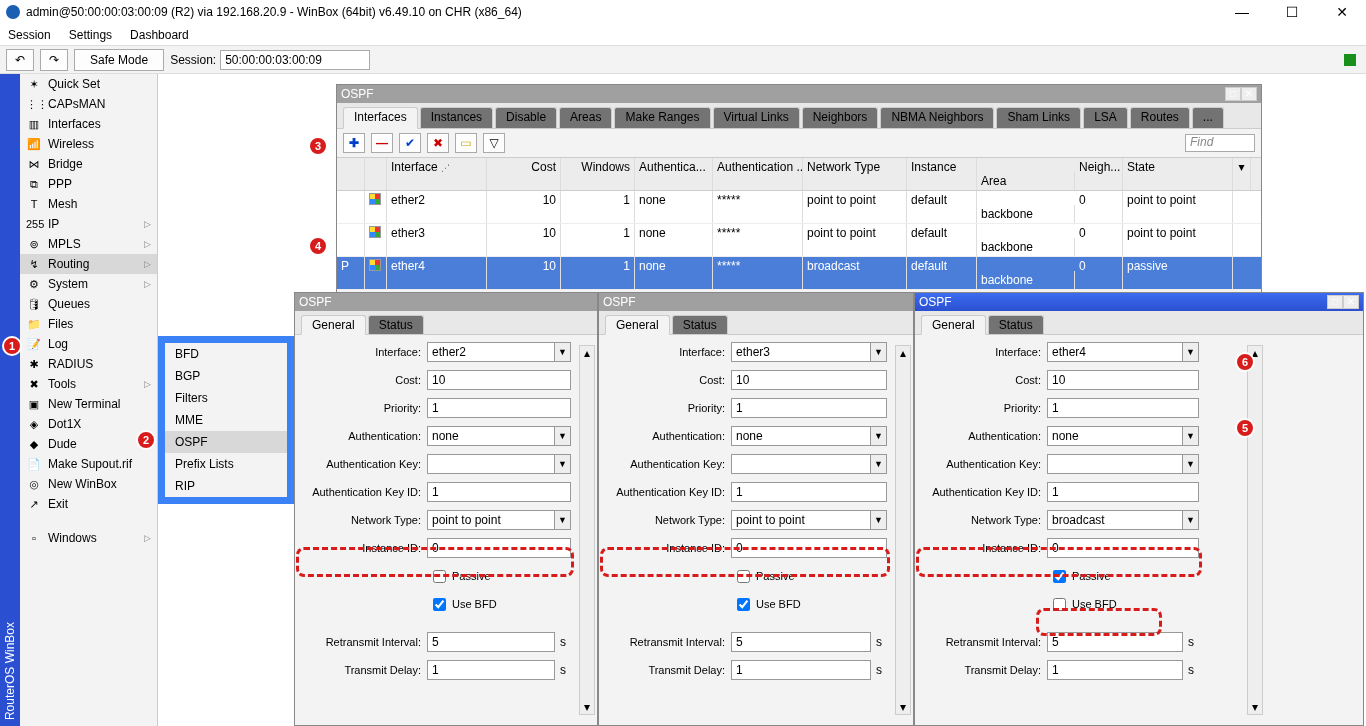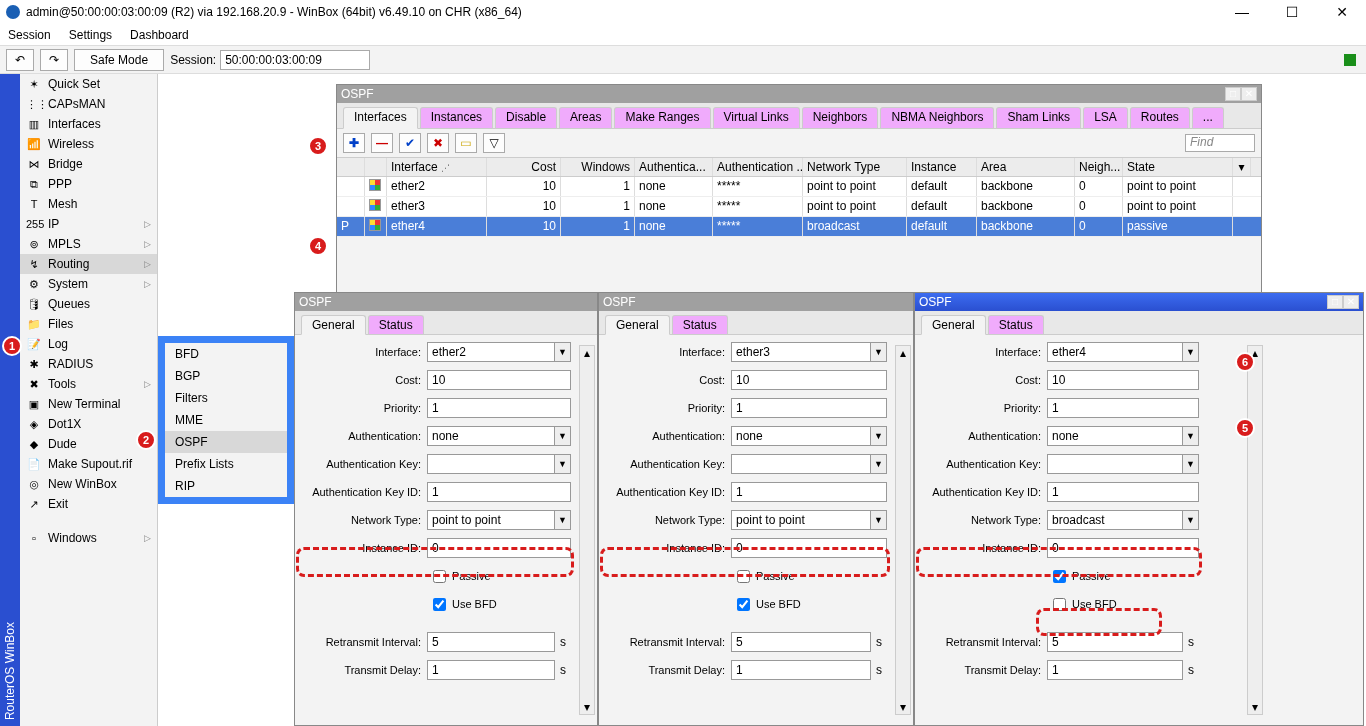--- a/index.html
+++ b/index.html
@@ -25,31 +25,31 @@
 .submenu { position:absolute; left:158px; top:336px; width:136px; background:#f3f3f3; border:7px solid #3b82f6; z-index:5;}
 .submenu-item { padding:4px 10px; cursor:pointer;}
 .badge { position:absolute; width:20px; height:20px; background:#d81c1c; color:#fff; border-radius:50%; display:flex; align-items:center; justify-content:center; font-weight:bold; z-index:10; border:2px solid #fff; font-size:11px;}
 .canvas { position:relative; flex:1; background:#fff;}
 .panel { position:absolute; background:#f3f3f3; border:1px solid #888;}
 .panel-title { height:18px; background:#a0a0a0; color:#fff; display:flex; align-items:center; padding:0 4px; font-size:12px;}
 .panel-title.active { background:linear-gradient(#3c6cf0,#2a4fd0);}
 .panel-close { margin-left:auto; display:flex; gap:0;}
 .panel-close span { width:16px; height:14px; border:1px solid #ccc; background:#eee; text-align:center; font-size:10px; line-height:12px;}
 .tabstrip { display:flex; background:#e8e8e8; border-bottom:1px solid #ccc; padding-top:4px; padding-left:6px; gap:2px; height:26px;}
-.tab { padding:2px 10px; border:1px solid #ccc; border-bottom:none; background:#f0abfc; border-radius:3px 3px 0 0; font-size:12px; cursor:pointer;}
+.tab { padding:2px 10px; border:1px solid #ccc; border-bottom:none; background:#737373; border-radius:3px 3px 0 0; font-size:12px; cursor:pointer;}
 .tab.active { background:#f3f3f3; font-weight:normal; border-bottom:1px solid #f3f3f3; margin-bottom:-1px;}
 .ospf-toolbar { display:flex; gap:6px; padding:4px 6px; align-items:center; border-bottom:1px solid #ccc; background:#f3f3f3;}
 .tbutton { width:22px; height:20px; border:1px solid #aaa; background:#fdfdfd; display:flex; align-items:center; justify-content:center; font-size:12px;}
 .find-box { margin-left:auto; border:1px solid #aaa; width:70px; height:18px; padding:0 4px; font-style:italic; color:#888; background:#fff;}
 .grid { background:#fff; font-size:12px;}
 .grid-header { display:flex; background:#ececec; border-bottom:1px solid #ccc;}
 .grid-header div, .grid-row div { padding:2px 4px; border-right:1px solid #ddd; overflow:hidden; white-space:nowrap;}
 .grid-row { display:flex; border-bottom:1px solid #eee; background:#fff;}
 .grid-row.sel { background:#4a7ed8; color:#fff;}
-.col-flag{width:28px;} .col-ico{width:22px;} .col-if{width:100px;} .col-cost{width:74px;text-align:right;} .col-pri{width:74px;text-align:right;} .col-auth{width:78px;} .col-authk{width:90px;} .col-nt{width:104px;} .col-inst{width:70px;} .col-area{width:98px;} .col-neigh{width:48px;text-align:left;} .col-state{width:110px;}
+.col-flag{width:28px;} .col-ico{width:22px;} .col-if{width:100px;} .col-cost{width:74px;text-align:right;} .col-pri{width:74px;text-align:right;} .col-auth{width:78px;} .col-authk{width:90px;} .col-nt{width:104px;} .col-inst{width:70px;} .col-area{width:98px;margin-top:14px;} .col-neigh{width:48px;text-align:left;} .col-state{width:110px;}
 .color-ico { display:inline-block; width:12px; height:12px; background:conic-gradient(#e33 0 25%, #3a3 0 50%, #38f 0 75%, #fd3 0 100%); border:1px solid #999;}
 .form-body { padding:6px 8px; background:#f3f3f3;}
 .form-row { display:flex; align-items:center; margin-bottom:6px; height:22px;}
 .form-row label { width:124px; text-align:right; padding-right:6px; font-size:11px;}
 .form-row .inp { flex:1; display:flex;}
 .form-row input[type=text]{ border:1px solid #999; height:20px; padding:0 4px; width:100%; background:#fff;}
 .form-row .dd { width:18px; border:1px solid #999; border-left:none; background:#eee; text-align:center; font-size:9px; line-height:18px;}
 .form-row .unit { width:16px; text-align:center;}
 .form-row.chk label{width:auto;} .form-row.chk { padding-left:130px;}
 .form-row.chk input { margin-right:6px;}

